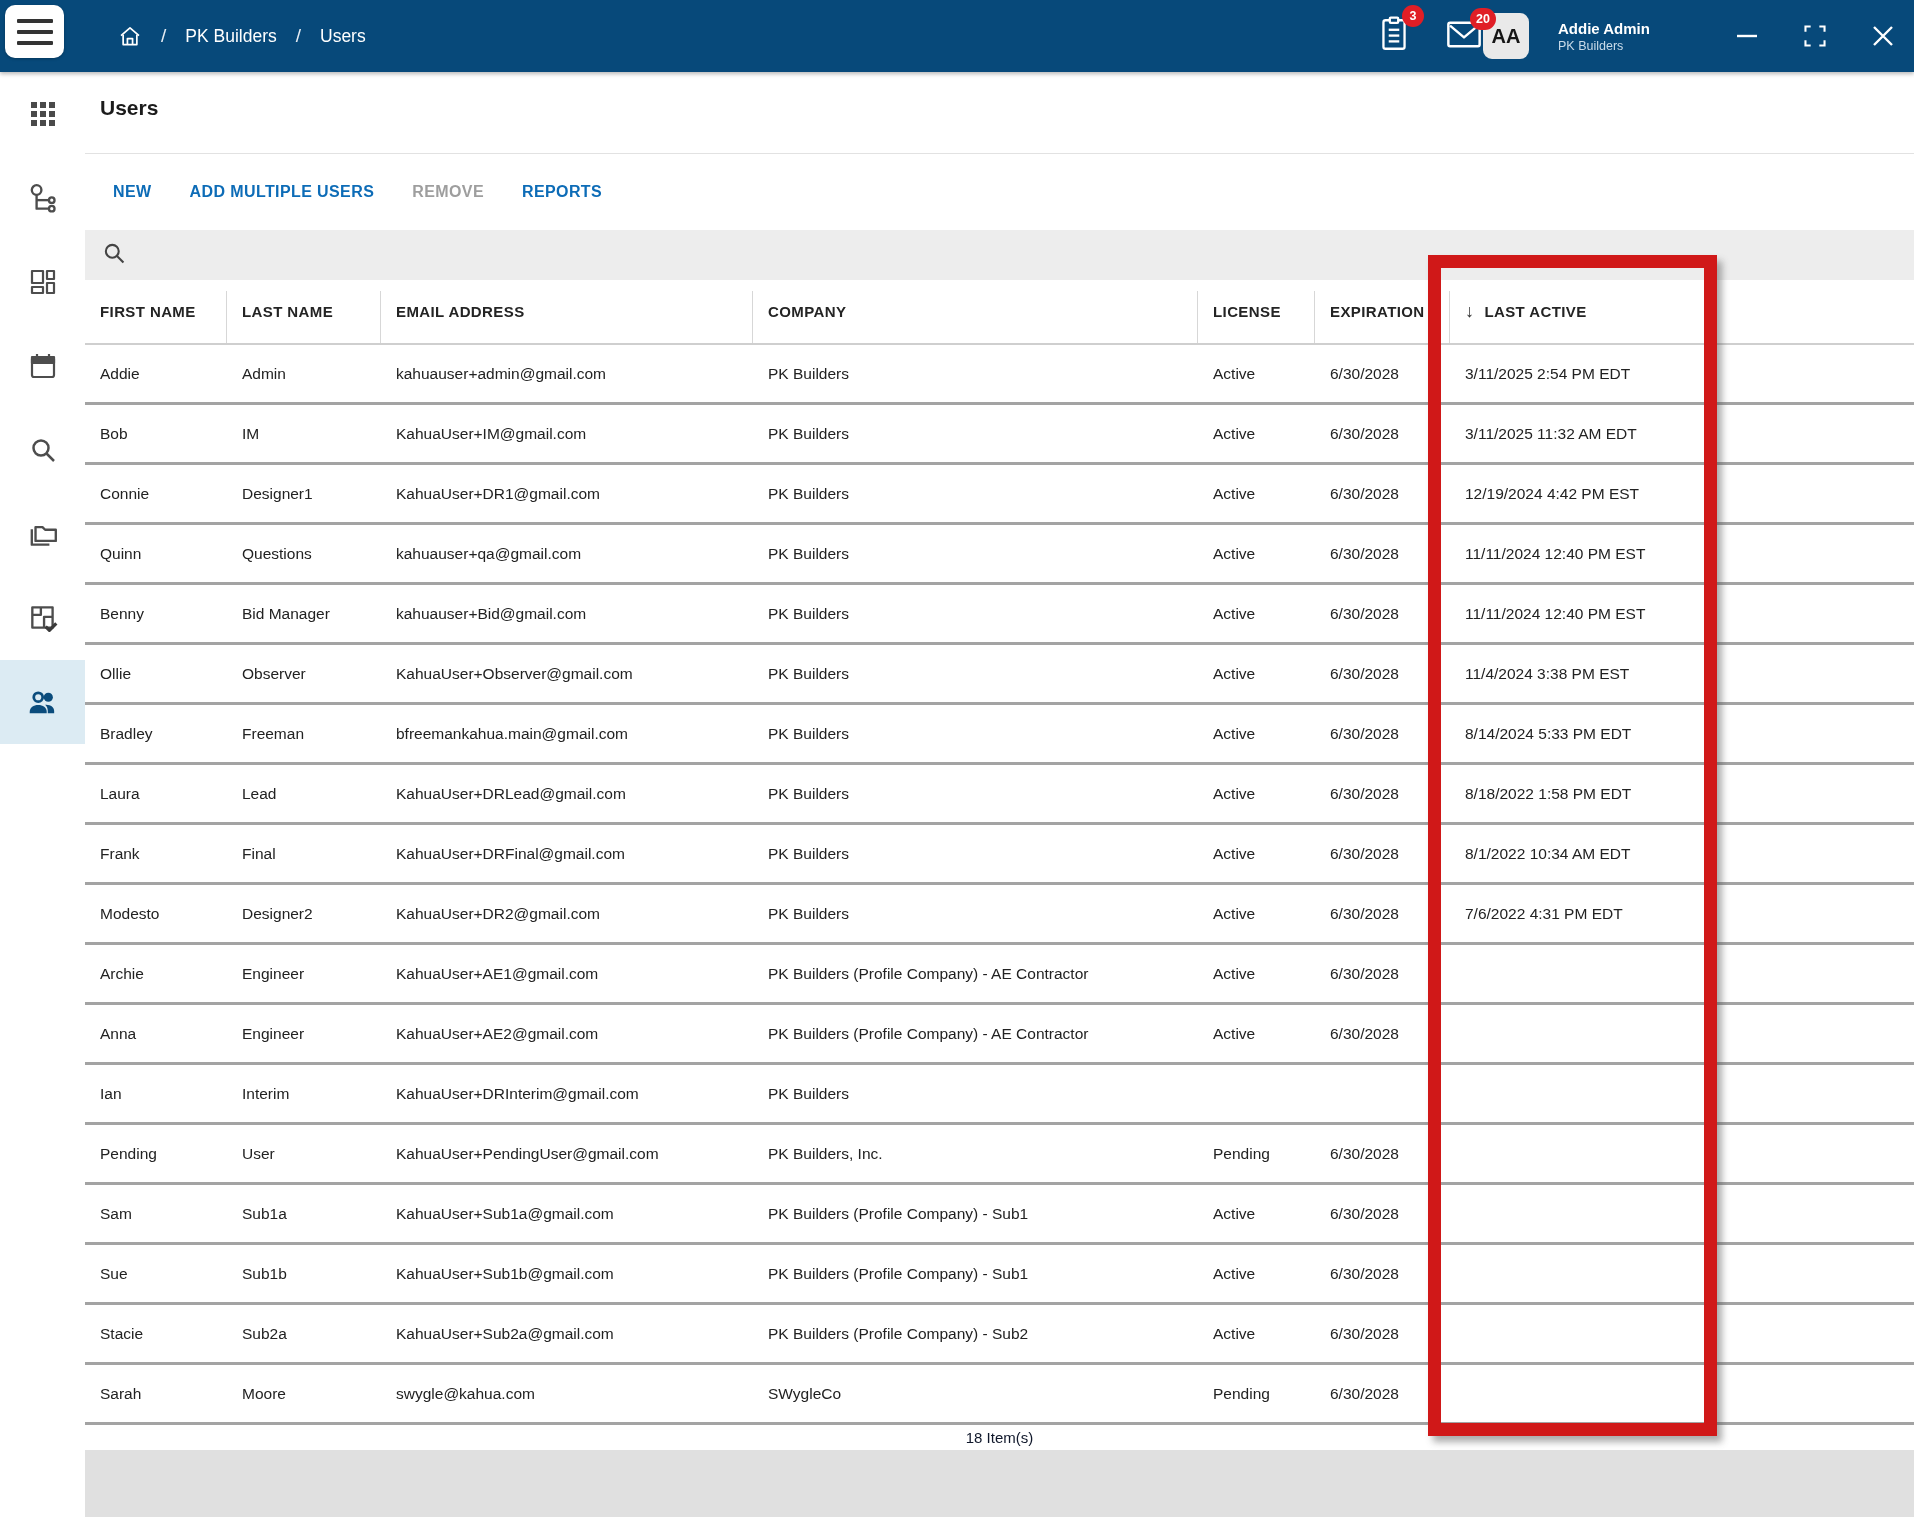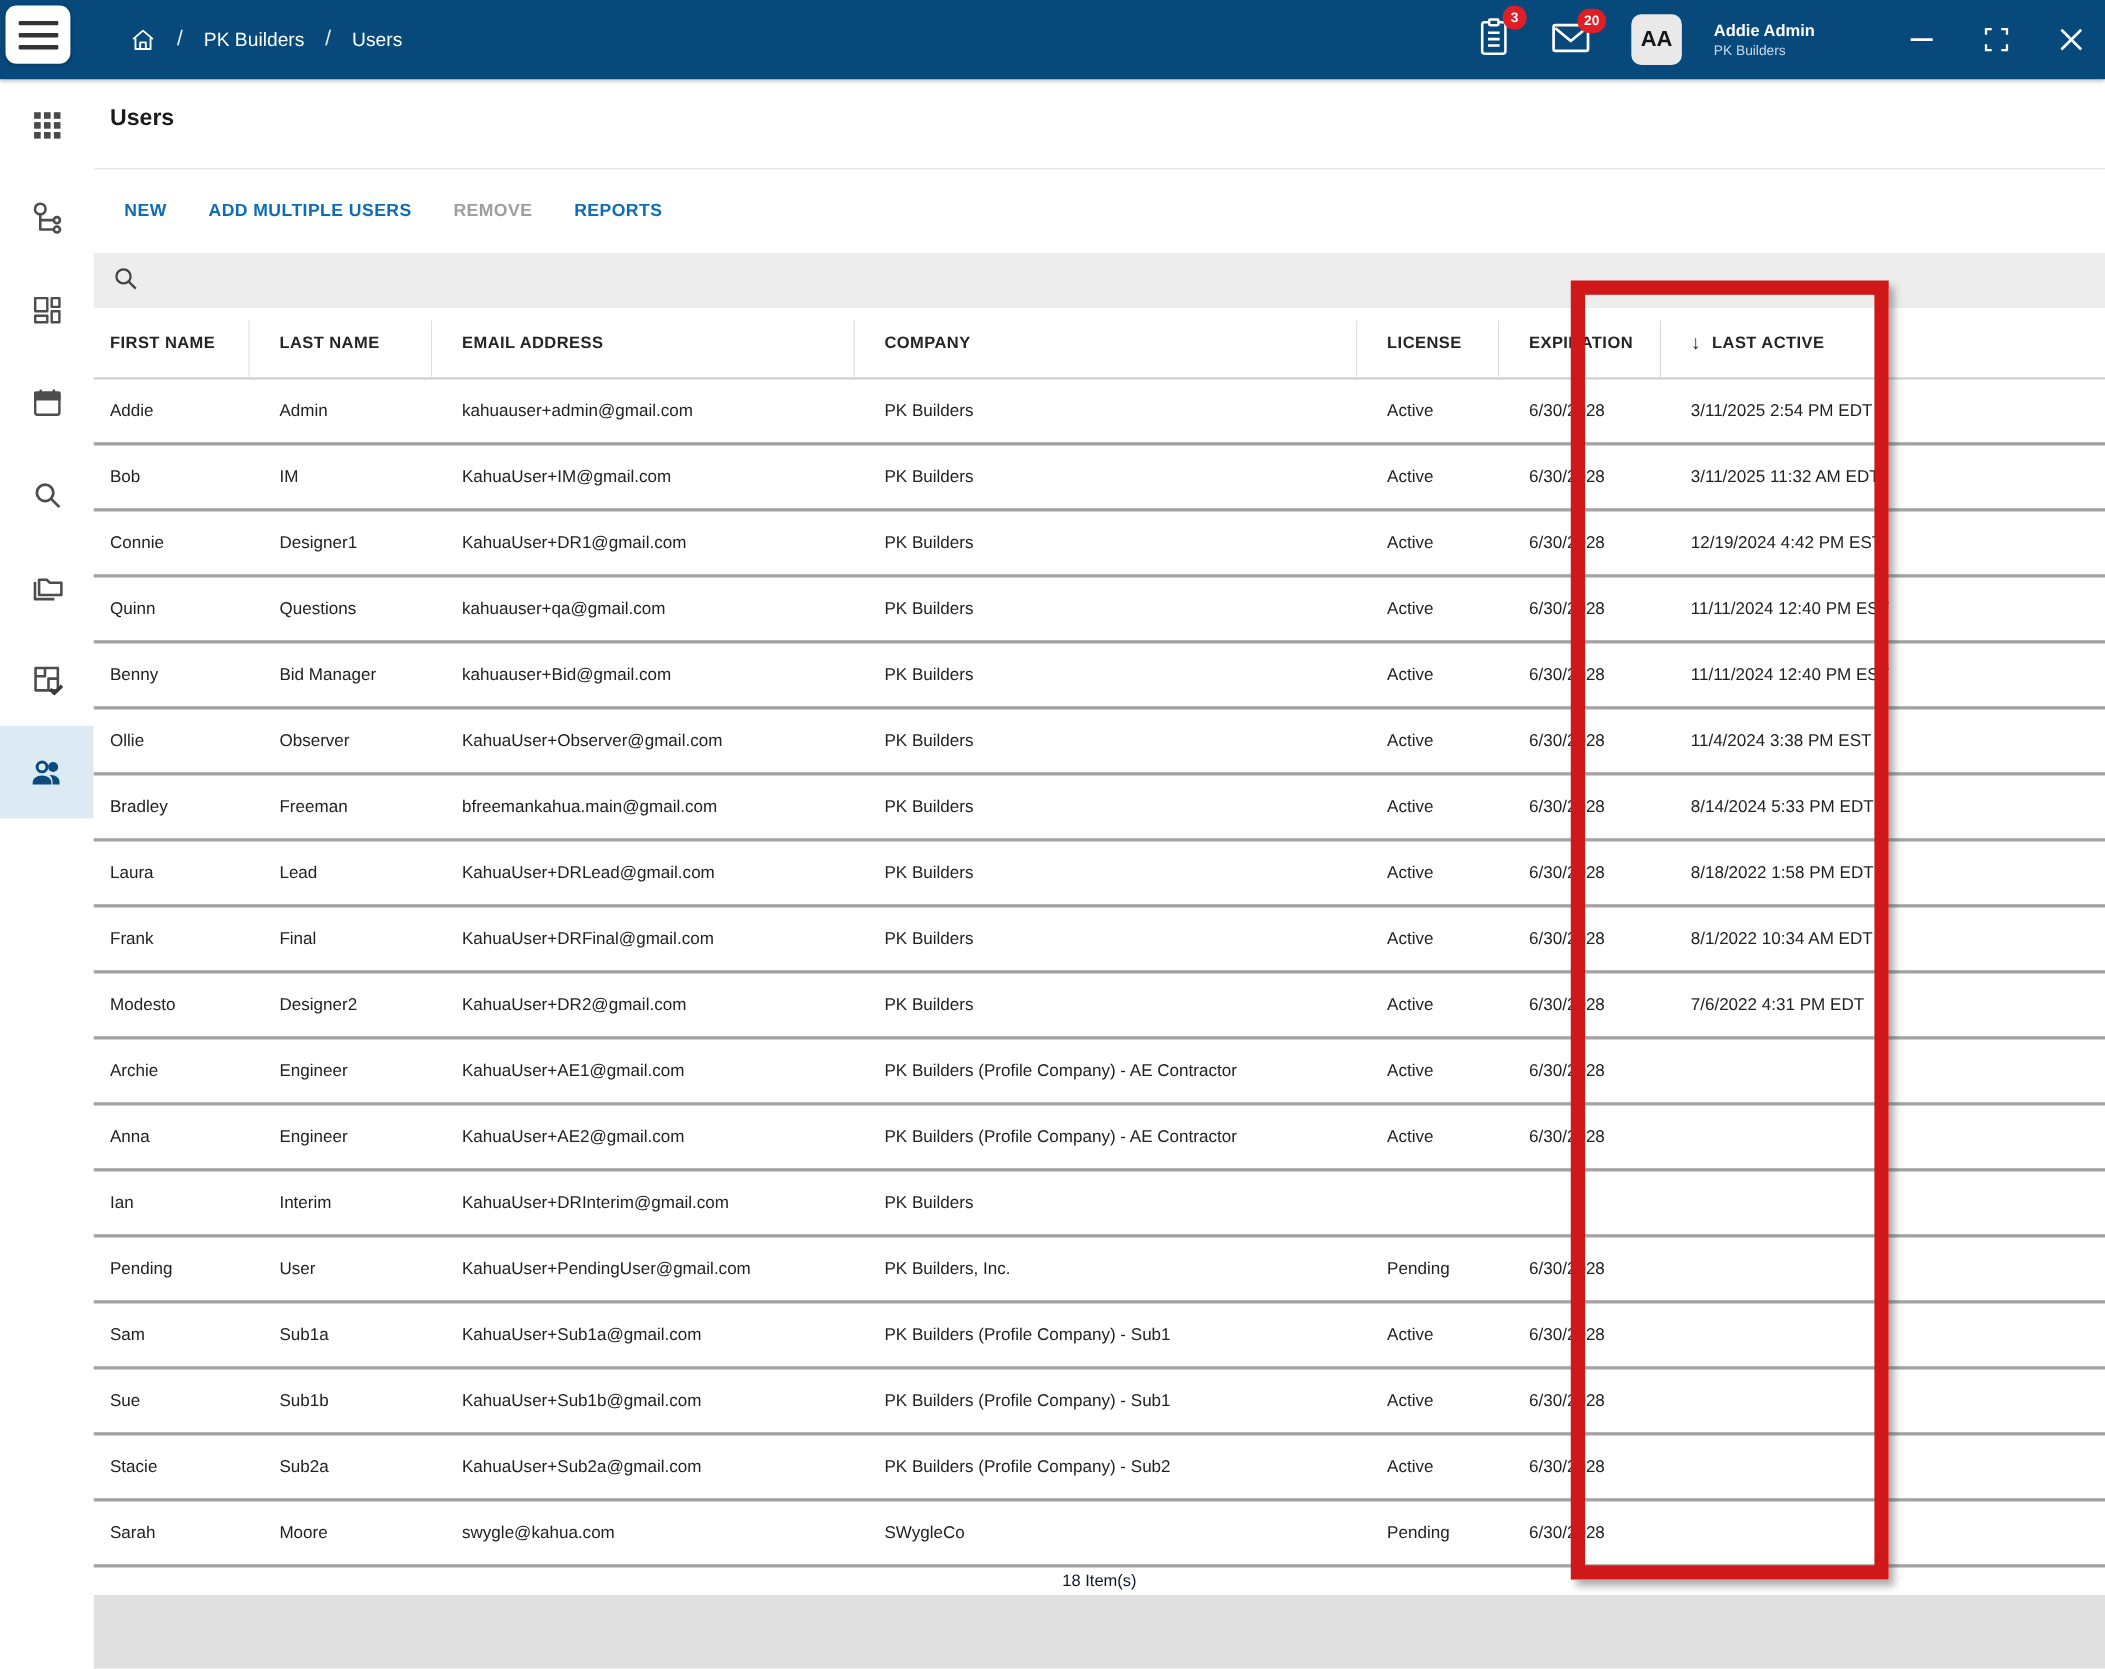--- a/index.html
+++ b/index.html
@@ -15,21 +15,21 @@
                cursor:pointer; box-shadow:0 1px 3px rgba(0,0,0,.25); }
   .hbar { width:36px; height:4px; background:#333; border-radius:1px; }
   .breadcrumb { margin-left:118px; display:flex; align-items:center; gap:19px; font-size:17.5px; }
   .bc-home { display:flex; align-items:center; cursor:pointer; }
   .bc-sep { font-size:19px; font-weight:300; color:#e8eef4; }
   .bc-link { cursor:pointer; }
   .top-right { margin-left:auto; display:flex; align-items:center; margin-right:18px; }
   .tb-icon-wrap { position:relative; margin-left:34px; cursor:pointer; display:flex; align-items:center; }
   .badge { position:absolute; top:-10px; right:-13px; background:#e01e26; color:#fff; border-radius:11px;
            min-width:22px; height:22px; line-height:22px; text-align:center; font-size:12.5px; font-weight:700; padding:0 6px; }
-  .avatar { margin-left:36px; width:46px; height:46px; border-radius:9px; background:#e9e9e9; color:#161616;
+  .avatar { width:46px; height:46px; border-radius:9px; background:#e9e9e9; color:#161616;
             font-size:20px; font-weight:700; display:flex; align-items:center; justify-content:center; cursor:pointer; }
   .user-info { margin-left:29px; width:150px; cursor:pointer; }
   .user-name { font-size:15px; font-weight:700; line-height:19px; }
   .user-company { font-size:12.5px; color:#c9dbe9; line-height:16px; }
   .win-controls { display:flex; align-items:center; gap:42px; margin-left:26px; }
   .win-btn { cursor:pointer; display:flex; align-items:center; justify-content:center; width:26px; height:26px; }
 
   
   .sidebar { position:absolute; left:0; top:72px; width:85px; bottom:0; background:#fff; z-index:5; }
   .side-item { width:85px; height:84px; display:flex; align-items:center; justify-content:center; cursor:pointer; }
@@ -42,21 +42,21 @@
   .toolbar { position:absolute; left:113px; top:154px; height:76px; display:flex; align-items:center; gap:38px; z-index:2; }
   .tb-btn { background:none; border:none; font-family:"Liberation Sans", sans-serif; font-size:16px; font-weight:700;
             letter-spacing:.4px; color:#0d6cb7; cursor:pointer; padding:0; }
   .tb-btn.disabled { color:#9e9e9e; cursor:default; }
 
   .searchbar { position:absolute; left:85px; right:0; top:230px; height:50px; background:#ededed;
                display:flex; align-items:center; padding-left:17px; cursor:text; z-index:1; }
   .search-input { background:transparent; border:none; outline:none; flex:1; height:100%; font-size:15px;
                   font-family:"Liberation Sans", sans-serif; margin-left:10px; }
 
-  .grid-cols { display:grid; grid-template-columns:142px 154px 372px 445px 117px 135px 1fr;gap:12px; }
+  .grid-cols { display:grid; grid-template-columns:142px 154px 372px 445px 117px 135px 1fr; }
   .thead { position:absolute; left:85px; right:0; top:280px; height:65px; background:#fff;
            border-bottom:2px solid #cfcfcf; z-index:1; }
   .th { display:flex; align-items:center; padding-left:15px; font-weight:700; font-size:15px; color:#242424;
         letter-spacing:.4px; position:relative; white-space:nowrap; overflow:hidden; cursor:pointer; }
   .th:not(:last-child)::after { content:""; position:absolute; right:0; top:11px; bottom:0; width:1px; background:#d7d7d7; }
   .sort-arrow { margin-right:10px; font-size:18px; font-weight:400; color:#333; }
 
   .tbody { position:absolute; left:85px; right:0; top:345px; z-index:1; }
   .trow { height:60px; border-bottom:3px solid #a3a3a3; cursor:pointer; }
   .td { display:flex; align-items:center; padding-left:15px; font-size:15.5px; color:#222;

